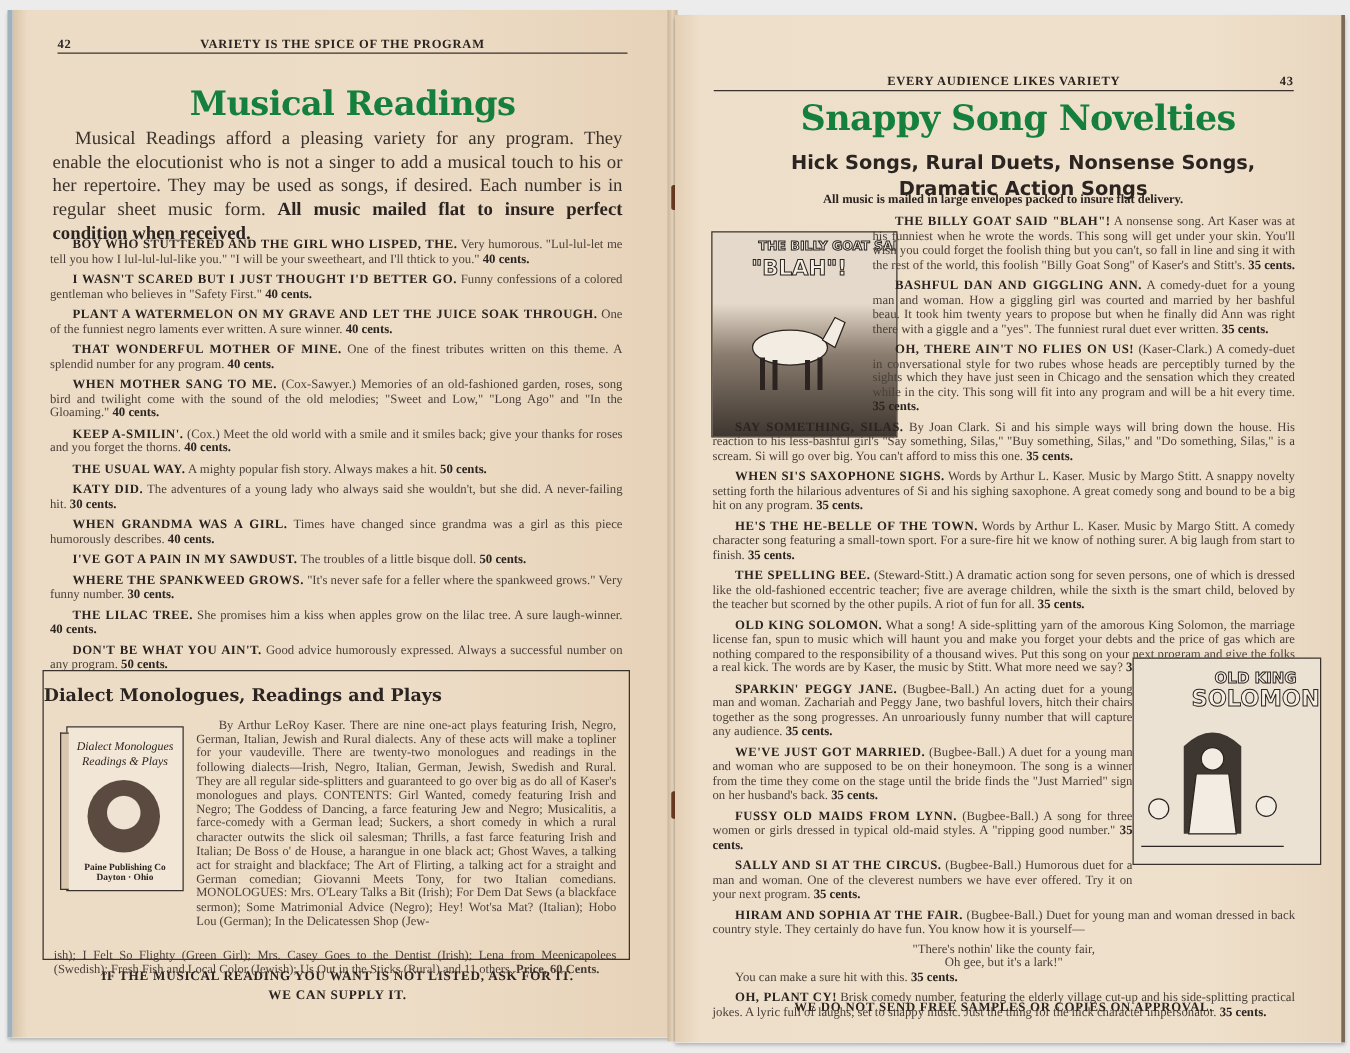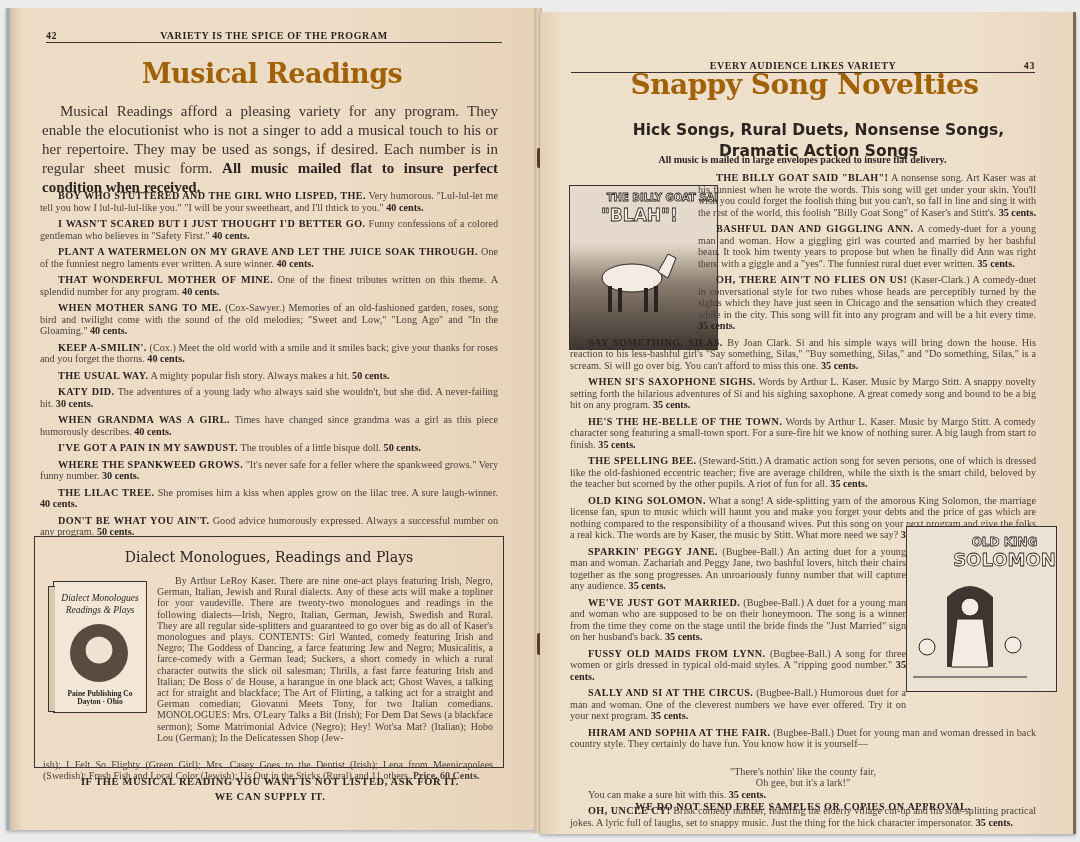--- a/index.html
+++ b/index.html
@@ -19,33 +19,33 @@
   .page.right { left:540px; width:533px; top:12px; background:linear-gradient(90deg,#e3cfb4 0,#eedfca 20px,#efe0cb 80%,#e8d6bf 100%); border-right:3px solid #7c6a58; }
   .gutter { position:absolute; left:534px; top:8px; width:8px; height:825px; background:linear-gradient(90deg,#c9b498,#e5d3bb,#c9b498); }
   .staple { position:absolute; left:537px; width:5px; background:#6b3d22; border-radius:2px; }
 
   .runhead {
     position:absolute; font-size:10px; font-weight:bold; letter-spacing:0.6px;
     border-bottom:1.3px solid #3a322c; padding-bottom:1px;
   }
   .runhead .pg { position:absolute; font-weight:bold; }
   h1.title {
-    position:absolute; margin:2px; font-family:"DejaVu Serif", serif; font-weight:bold;
-    font-size:27px; letter-spacing:-0.5px; color:#a16207; text-align:center;
+    position:absolute; margin:12px; font-family:"DejaVu Serif", serif; font-weight:bold;
+    font-size:27px; letter-spacing:-0.5px; color:#15803d; text-align:center;
   }
   .intro { position:absolute; font-size:15px; line-height:19px; text-align:justify; color:#3a322c; }
   .intro b { color:#2b2420; }
   .entries { position:absolute; font-size:10.2px; line-height:11.5px; color:#4a403a; text-align:justify; }
   .entry { margin:0 0 5px 0; text-indent:18px; }
   .entry .t { font-weight:bold; color:#2b2420; letter-spacing:0.4px; }
   .entry .pr { font-weight:bold; color:#2b2420; }
   .box {
     position:absolute; border:1.5px solid #3a322c; left:34px; top:536px; width:468px; height:230px;
   }
-  .box h2 { margin:0; position:absolute; top:12px; left:0; width:100%; text-align:center; font-family:"DejaVu Serif", serif; font-weight:normal; font-size:14px; color:#2b2420; }
+  .box h2 { margin:0; position:absolute; top:12px; left:0; width:100%; text-align:left; font-family:"DejaVu Serif", serif; font-weight:bold; font-size:14px; color:#2b2420; }
   .box .bodytxt { position:absolute; left:122px; top:38px; width:336px; font-size:10px; line-height:11.2px; color:#4a403a; text-align:justify; }
   .box .bodytxt2 { position:absolute; left:8px; top:150px; width:450px; font-size:10px; line-height:11.2px; color:#4a403a; text-align:justify; }
   .bookcover { position:absolute; left:18px; top:44px; width:92px; height:130px; border:1.5px solid #3a322c; background:#f2e6d6; }
   .bookcover .spine { position:absolute; left:-6px; top:4px; width:6px; height:124px; background:#d9c7ae; border:1px solid #3a322c; border-right:none; }
   .bookcover .btitle { position:absolute; top:10px; width:100%; text-align:center; font-size:9.5px; font-style:italic; line-height:12px; color:#2b2420; }
   .bookcover .face { position:absolute; left:16px; top:42px; width:58px; height:58px; border-radius:50%; background:radial-gradient(circle at 50% 45%,#efe4d4 0 30%,#5a4a40 32% 100%); }
   .bookcover .pub { position:absolute; bottom:6px; width:100%; text-align:center; font-size:7.5px; font-weight:bold; line-height:8px; color:#2b2420; }
   .footer-note { position:absolute; font-size:10.5px; font-weight:bold; letter-spacing:0.6px; text-align:center; color:#2b2420; line-height:15px; }
 
   .subtitle { position:absolute; margin:16px; text-align:center; font-family:"DejaVu Sans", sans-serif; font-weight:bold; font-size:15.5px; line-height:21px; color:#2b2420; }
@@ -152,25 +152,25 @@
   <p class="entry" style="margin-left:128px;"><span class="t">OH, THERE AIN'T NO FLIES ON US!</span> <span>(Kaser-Clark.) A comedy-duet in conversational style for two rubes whose heads are perceptibly turned by the sights which they have just seen in Chicago and the sensation which they created while in the city. This song will fit into any program and will be a hit every time.</span> <span class="pr">35 cents.</span></p>
   <p class="entry"><span class="t">SAY SOMETHING, SILAS.</span> <span>By Joan Clark. Si and his simple ways will bring down the house. His reaction to his less-bashful girl's "Say something, Silas," "Buy something, Silas," and "Do something, Silas," is a scream. Si will go over big. You can't afford to miss this one.</span> <span class="pr">35 cents.</span></p>
   <p class="entry"><span class="t">WHEN SI'S SAXOPHONE SIGHS.</span> <span>Words by Arthur L. Kaser. Music by Margo Stitt. A snappy novelty setting forth the hilarious adventures of Si and his sighing saxophone. A great comedy song and bound to be a big hit on any program.</span> <span class="pr">35 cents.</span></p>
   <p class="entry"><span class="t">HE'S THE HE-BELLE OF THE TOWN.</span> <span>Words by Arthur L. Kaser. Music by Margo Stitt. A comedy character song featuring a small-town sport. For a sure-fire hit we know of nothing surer. A big laugh from start to finish.</span> <span class="pr">35 cents.</span></p>
   <p class="entry"><span class="t">THE SPELLING BEE.</span> <span>(Steward-Stitt.) A dramatic action song for seven persons, one of which is dressed like the old-fashioned eccentric teacher; five are average children, while the sixth is the smart child, beloved by the teacher but scorned by the other pupils. A riot of fun for all.</span> <span class="pr">35 cents.</span></p>
   <p class="entry"><span class="t">OLD KING SOLOMON.</span> <span>What a song! A side-splitting yarn of the amorous King Solomon, the marriage license fan, spun to music which will haunt you and make you forget your debts and the price of gas which are nothing compared to the responsibility of a thousand wives. Put this song on your next program and give the folks a real kick. The words are by Kaser, the music by Stitt. What more need we say?</span> <span class="pr">35 cents.</span></p>
   <p class="entry" style="margin-right:130px;"><span class="t">SPARKIN' PEGGY JANE.</span> <span>(Bugbee-Ball.) An acting duet for a young man and woman. Zachariah and Peggy Jane, two bashful lovers, hitch their chairs together as the song progresses. An unroariously funny number that will capture any audience.</span> <span class="pr">35 cents.</span></p>
   <p class="entry" style="margin-right:130px;"><span class="t">WE'VE JUST GOT MARRIED.</span> <span>(Bugbee-Ball.) A duet for a young man and woman who are supposed to be on their honeymoon. The song is a winner from the time they come on the stage until the bride finds the "Just Married" sign on her husband's back.</span> <span class="pr">35 cents.</span></p>
   <p class="entry" style="margin-right:130px;"><span class="t">FUSSY OLD MAIDS FROM LYNN.</span> <span>(Bugbee-Ball.) A song for three women or girls dressed in typical old-maid styles. A "ripping good number."</span> <span class="pr">35 cents.</span></p>
   <p class="entry" style="margin-right:130px;"><span class="t">SALLY AND SI AT THE CIRCUS.</span> <span>(Bugbee-Ball.) Humorous duet for a man and woman. One of the cleverest numbers we have ever offered. Try it on your next program.</span> <span class="pr">35 cents.</span></p>
-  <p class="entry" style="margin-bottom:16px;"><span class="t">HIRAM AND SOPHIA AT THE FAIR.</span> <span>(Bugbee-Ball.) Duet for young man and woman dressed in back country style. They certainly do have fun. You know how it is yourself—</span></p>
+  <p class="entry" style="margin-bottom:4px;"><span class="t">HIRAM AND SOPHIA AT THE FAIR.</span> <span>(Bugbee-Ball.) Duet for young man and woman dressed in back country style. They certainly do have fun. You know how it is yourself—</span></p>
   <p class="centered">"There's nothin' like the county fair,</p>
   <p class="centered">Oh gee, but it's a lark!"</p>
   <p class="entry"><span>You can make a sure hit with this.</span> <span class="pr">35 cents.</span></p>
-  <p class="entry"><span class="t">OH, UNCLE CY!</span> <span>Brisk comedy number, featuring the elderly village cut-up and his side-splitting practical jokes. A lyric full of laughs, set to snappy music. Just the thing for the hick character impersonator.</span> <span class="pr">35 cents.</span></p>
+  <p class="entry"><span class="t">OH, PLANT CY!</span> <span>Brisk comedy number, featuring the elderly village cut-up and his side-splitting practical jokes. A lyric full of laughs, set to snappy music. Just the thing for the hick character impersonator.</span> <span class="pr">35 cents.</span></p>
 </div>
 
 <div class="sheet" style="left:906px;top:526px;width:126px;height:164px;background:#ece2d4;">
   <div class="stitle" style="top:8px;font-size:12px;">OLD KING</div>
   <div class="stitle" style="top:22px;font-size:18px;">SOLOMON</div>
   <svg width="126" height="164" style="position:absolute;left:0;top:0;">
     <path d="M40 140 L40 70 Q63 48 86 70 L86 140 Z" fill="#3e3630"></path>
     <circle cx="63" cy="80" r="9" fill="#f2ece2" stroke="#2b2420"></circle>
     <path d="M50 92 L76 92 L82 140 L44 140 Z" fill="#f2ece2" stroke="#2b2420"></path>
     <circle cx="20" cy="120" r="8" fill="#f2ece2" stroke="#2b2420"></circle>

